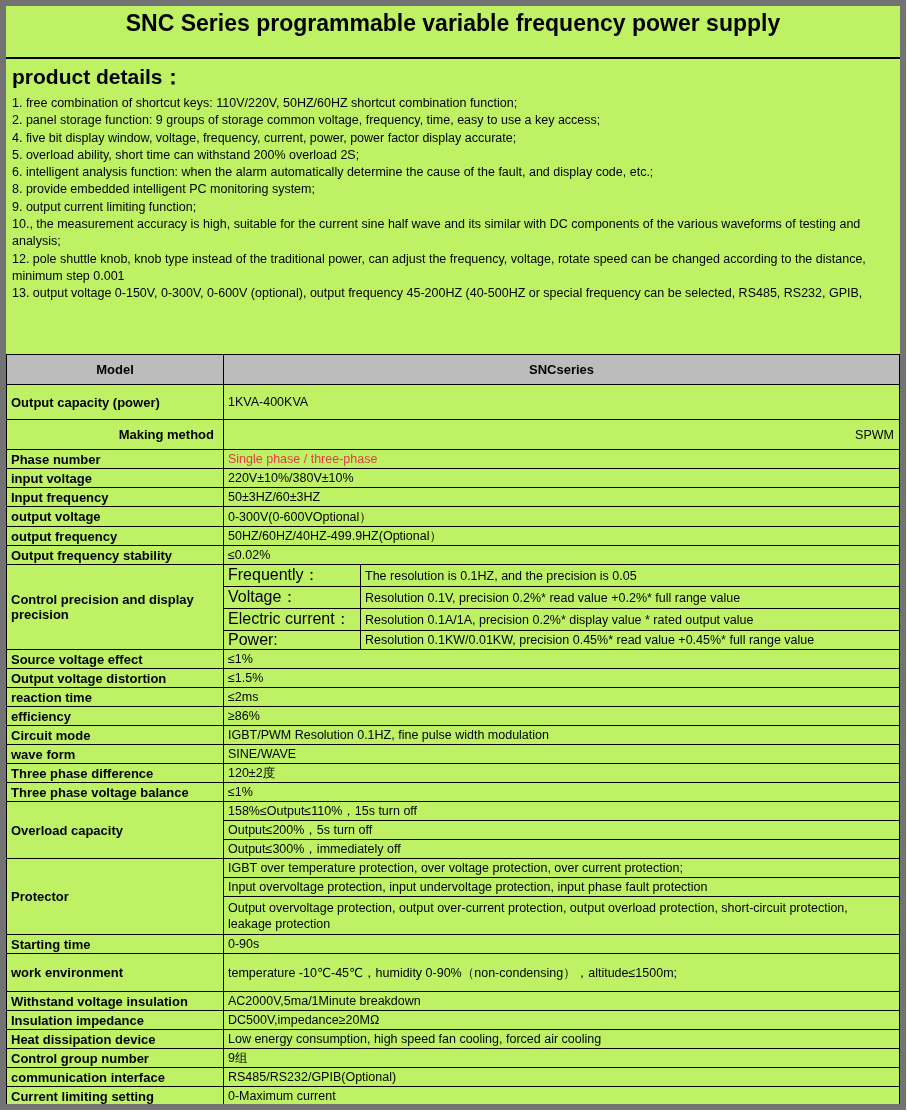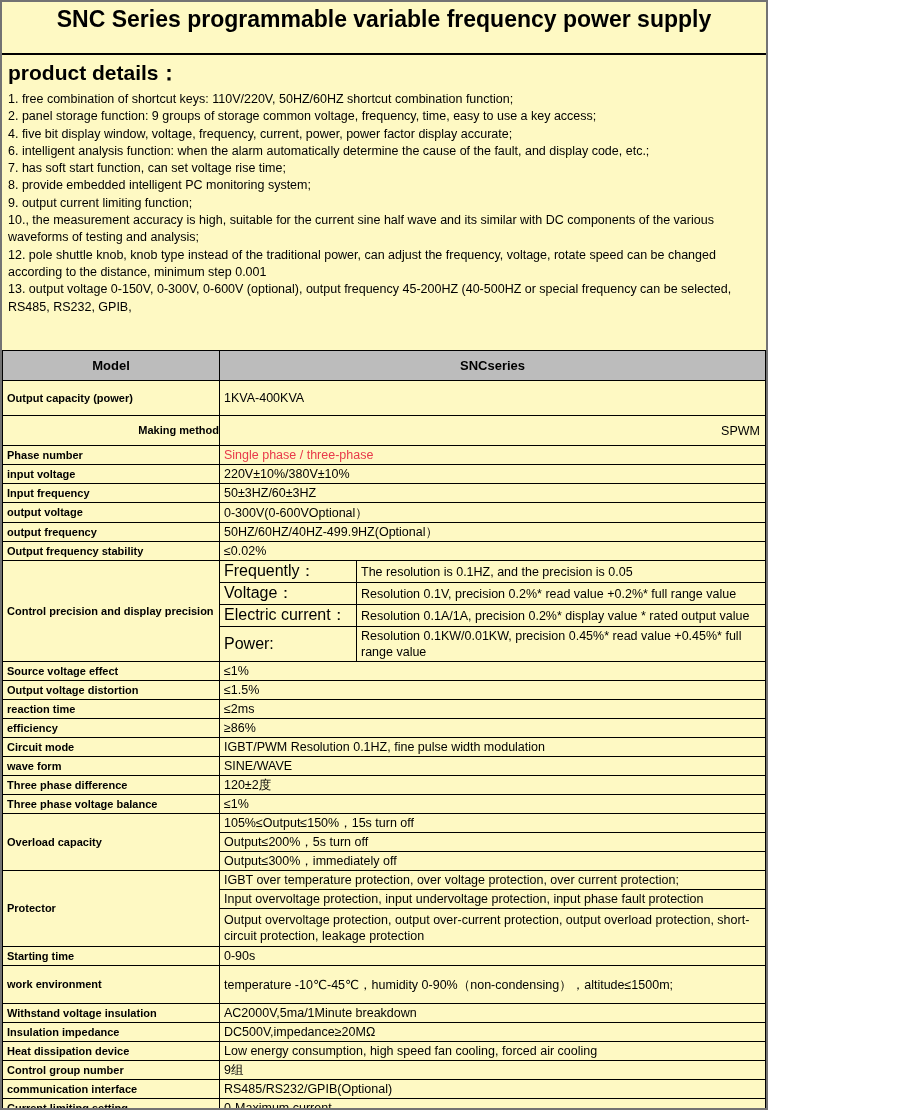--- a/index.html
+++ b/index.html
@@ -3,24 +3,24 @@
 <meta charset="utf-8">
 <style>
   * { box-sizing: border-box; }
   html, body { margin: 0; padding: 0; background: #fff; }
   body {
     width: 907px; height: 1117px;
     font-family: "Liberation Sans", "DejaVu Sans", sans-serif;
     color: #000;
   }
   .doc {
-    width: 768px; height: 1110px;
-    border: 2px solid #737373;
+    width: 906px; height: 1110px;
+    border: 6px solid #737373;
     overflow: hidden;
-    background: #fef9c3;
+    background: #bef264;
   }
   .title-section {
     height: 53px;
     border-bottom: 2px solid #000;
     text-align: center;
   }
   .title-section h1 {
     margin: 0; padding-top: 4px;
     font-size: 23px; font-weight: bold;
   }
@@ -46,22 +46,22 @@
     border: 1px solid #000;
     vertical-align: middle;
     overflow: hidden;
   }
   .spec-table th {
     background: var(--header-bg, #bcbcbc);
     font-size: 13px; font-weight: bold;
     height: 30px; text-align: center;
   }
   td.cell-label {
-    font-weight: bold; font-size: 11px;
-    padding: 0 0 0 4px;
+    font-weight: bold; font-size: 13px;
+    padding: 0 9px 0 4px;
     line-height: 15px;
   }
   td.cell-subkey {
     font-size: 16px;
     padding: 0 3px 0 4px;
   }
   td.cell-value {
     font-size: 12.5px;
     padding: 1px 5px 1px 4px;
     line-height: 16px;
@@ -75,22 +75,22 @@
   <div class="title-section">
     <h1>SNC Series programmable variable frequency power supply</h1>
   </div>
 
   <div class="details-section">
     <div class="details-heading">product details：</div>
     <div>
         <div class="detail-item">1. free combination of shortcut keys: 110V/220V, 50HZ/60HZ shortcut combination function;</div>
         <div class="detail-item">2. panel storage function: 9 groups of storage common voltage, frequency, time, easy to use a key access;</div>
         <div class="detail-item">4. five bit display window, voltage, frequency, current, power, power factor display accurate;</div>
+        <div class="detail-item">5. overload ability, short time can withstand 200% overload 2S;</div>
         <div class="detail-item">6. intelligent analysis function: when the alarm automatically determine the cause of the fault, and display code, etc.;</div>
-        <div class="detail-item">7. has soft start function, can set voltage rise time;</div>
         <div class="detail-item">8. provide embedded intelligent PC monitoring system;</div>
         <div class="detail-item">9. output current limiting function;</div>
         <div class="detail-item">10., the measurement accuracy is high, suitable for the current sine half wave and its similar with DC components of the various waveforms of testing and analysis;</div>
         <div class="detail-item">12. pole shuttle knob, knob type instead of the traditional power, can adjust the frequency, voltage, rotate speed can be changed according to the distance, minimum step 0.001</div>
         <div class="detail-item">13. output voltage 0-150V, 0-300V, 0-600V (optional), output frequency 45-200HZ (40-500HZ or special frequency can be selected, RS485, RS232, GPIB,</div>
       </div>
   </div>
 
   <table class="spec-table">
     <colgroup>
@@ -181,21 +181,21 @@
         <tr style="height: 17px;">
           <td class="cell-label">Three phase difference</td>
           <td class="cell-value" colspan="2">120±2度</td>
         </tr>
         <tr style="height: 17px;">
           <td class="cell-label">Three phase voltage balance</td>
           <td class="cell-value" colspan="2">≤1%</td>
         </tr>
         <tr style="height: 17px;">
           <td class="cell-label" rowspan="3">Overload capacity</td>
-          <td class="cell-value" colspan="2">105%≤Output≤150%，15s turn off</td>
+          <td class="cell-value" colspan="2">158%≤Output≤110%，15s turn off</td>
         </tr>
         <tr style="height: 17px;">
           <td class="cell-value" colspan="2">Output≤200%，5s turn off</td>
         </tr>
         <tr style="height: 17px;">
           <td class="cell-value" colspan="2">Output≤300%，immediately off</td>
         </tr>
         <tr style="height: 17px;">
           <td class="cell-label" rowspan="3">Protector</td>
           <td class="cell-value" colspan="2">IGBT over temperature protection, over voltage protection, over current protection;</td>

